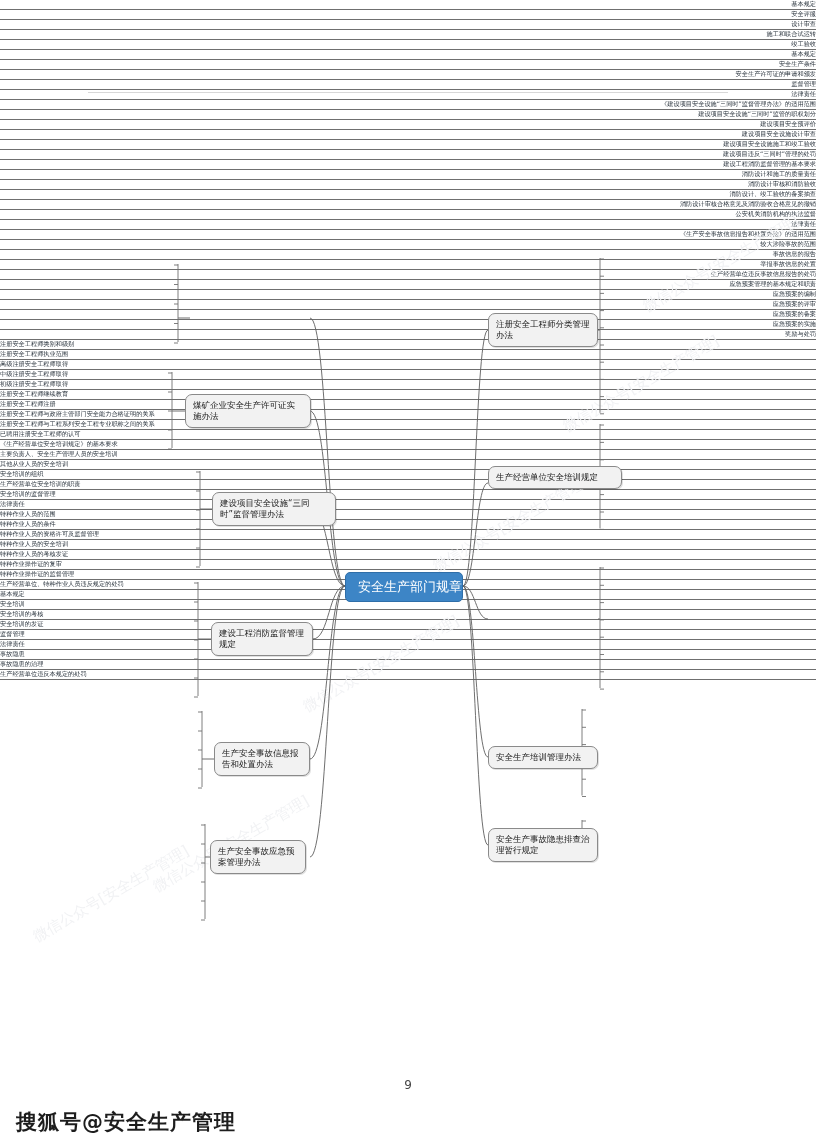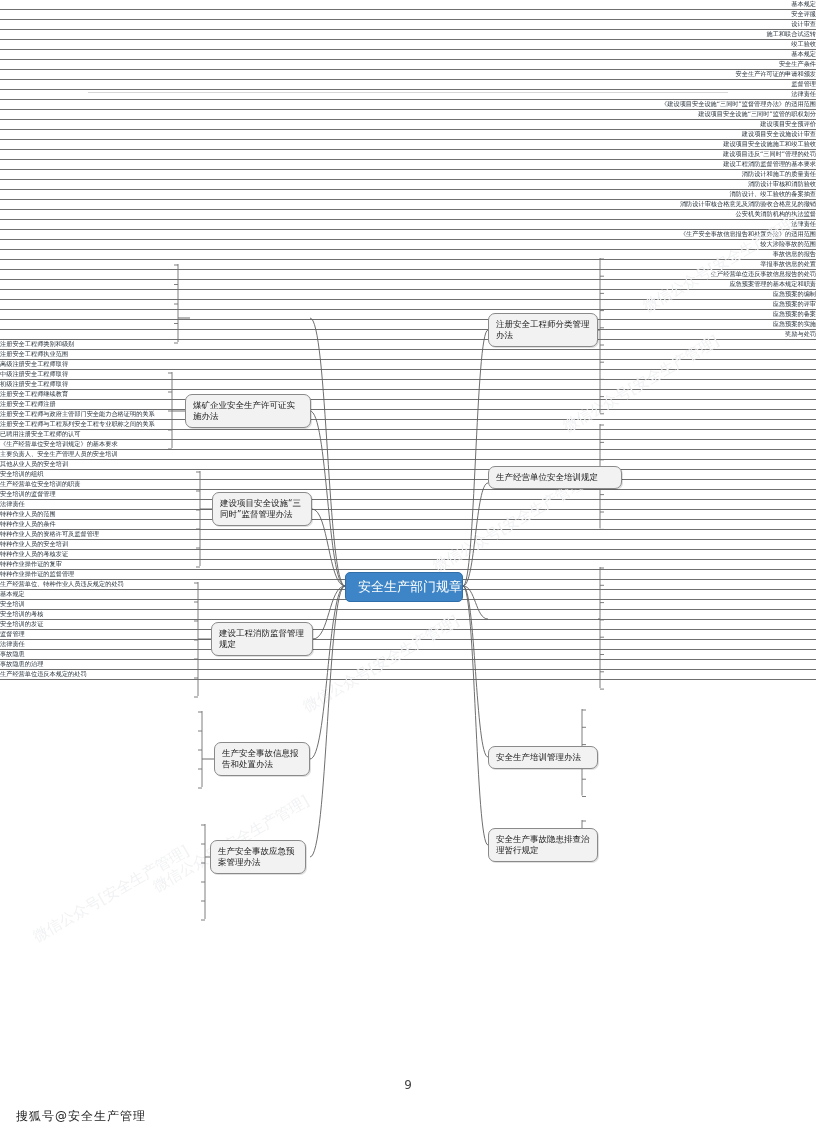--- a/index.html
+++ b/index.html
@@ -18,21 +18,21 @@
   }
   .rule{
     position:absolute;left:88px;top:92px;width:640px;height:1px;background:#d8d8d8;
   }
   .page-num{
     position:absolute;top:1078px;left:0;width:816px;text-align:center;
     font-size:12px;color:#444;
   }
   .footer-brand{
     position:absolute;left:16px;top:1108px;
-    font-size:12px;color:#1d1d1d;font-weight:normal;letter-spacing:1px;
+    font-size:21px;color:#1d1d1d;font-weight:bold;letter-spacing:1px;
   }
   .wm-diag{
     position:absolute;color:#f1f2f4;font-size:15px;white-space:nowrap;
     transform:rotate(-30deg);transform-origin:left top;user-select:none;
     pointer-events:none;
   }
 
   
   #wires{position:absolute;left:0;top:0;width:816px;height:1145px;}
 
@@ -181,21 +181,21 @@
       <div class="leaf l" style="left: -642px; top: 275.5px;">安全评服</div>
       <div class="leaf l" style="left: -642px; top: 295px;">设计审查</div>
       <div class="leaf l" style="left: -642px; top: 314.5px;">施工和联合试运转</div>
       <div class="leaf l" style="left: -642px; top: 334px;">竣工验收</div>
       <div class="node branch" style="width: 126px; left: 185px; top: 394px;">煤矿企业安全生产许可证实施办法</div>
       <div class="leaf l" style="left: -648px; top: 364px;">基本规定</div>
       <div class="leaf l" style="left: -648px; top: 383px;">安全生产条件</div>
       <div class="leaf l" style="left: -648px; top: 402px;">安全生产许可证的申请和颁发</div>
       <div class="leaf l" style="left: -648px; top: 421px;">监督管理</div>
       <div class="leaf l" style="left: -648px; top: 440px;">法律责任</div>
-      <div class="node branch" style="width: 100px; left: 212px; top: 492px;">建设项目安全设施“三同时”监督管理办法</div>
+      <div class="node branch" style="width: 124px; left: 212px; top: 492px;">建设项目安全设施“三同时”监督管理办法</div>
       <div class="leaf l" style="left: -620px; top: 463px;">《建设项目安全设施“三同时”监督管理办法》的适用范围</div>
       <div class="leaf l" style="left: -620px; top: 482px;">建设项目安全设施“三同时”监管的职权划分</div>
       <div class="leaf l" style="left: -620px; top: 501px;">建设项目安全预评价</div>
       <div class="leaf l" style="left: -620px; top: 520px;">建设项目安全设施设计审查</div>
       <div class="leaf l" style="left: -620px; top: 539px;">建设项目安全设施施工和竣工验收</div>
       <div class="leaf l" style="left: -620px; top: 558px;">建设项目违反“三同时”管理的处罚</div>
       <div class="node branch" style="width: 102px; left: 211px; top: 622px;">建设工程消防监督管理规定</div>
       <div class="leaf l" style="left: -622px; top: 574px;">建设工程消防监督管理的基本要求</div>
       <div class="leaf l" style="left: -622px; top: 593px;">消防设计和施工的质量责任</div>
       <div class="leaf l" style="left: -622px; top: 612px;">消防设计审核和消防验收</div>

